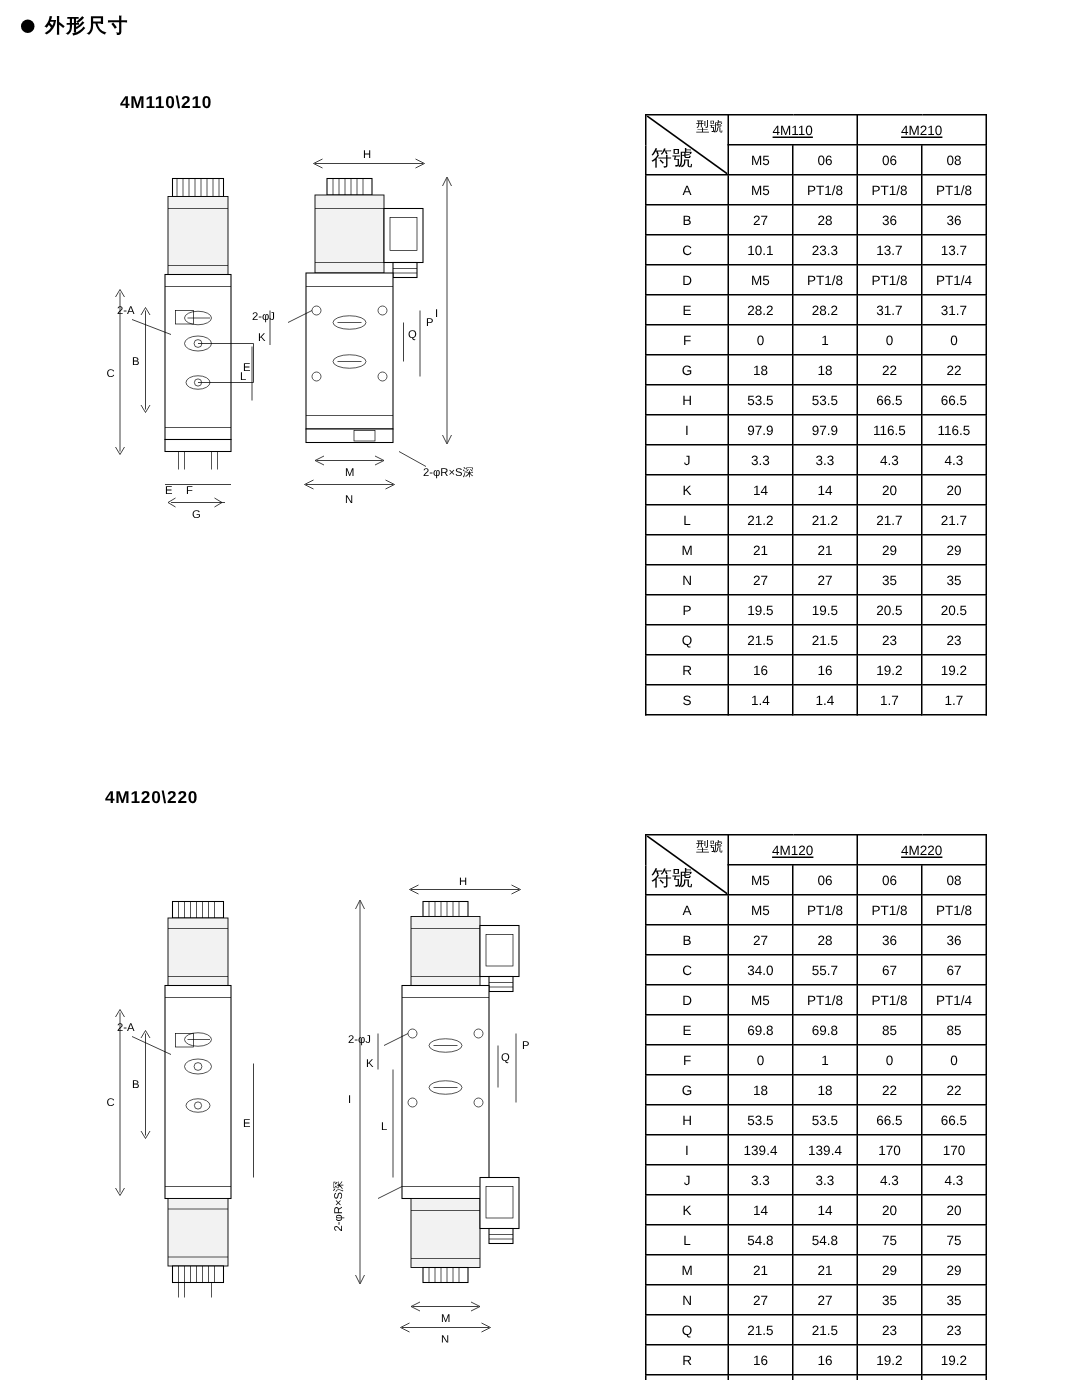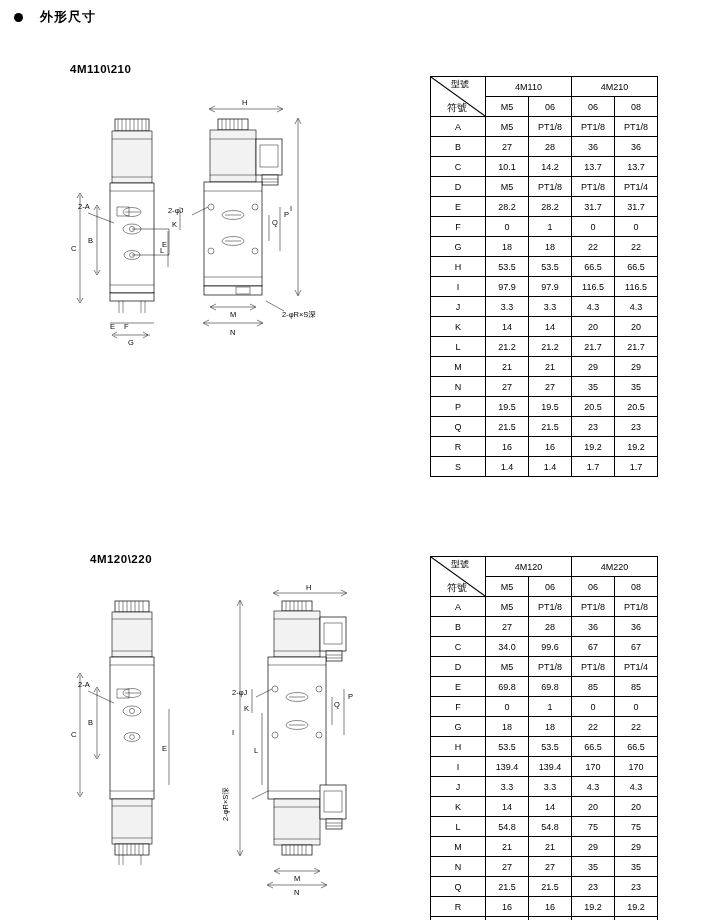--- a/index.html
+++ b/index.html
@@ -20,21 +20,21 @@
     width: 720px;
     height: 920px;
   }
   
   .section-header {
     position: absolute;
     left: 14px;
     top: 8px;
     display: flex;
     align-items: center;
-    gap: 17px;
+    gap: 7px;
   }
   .bullet {
     width: 9px;
     height: 9px;
     border-radius: 50%;
     background: #000;
     display: inline-block;
   }
   .section-title {
     font-size: 13px;
@@ -62,20 +62,21 @@
     padding: 0;
     font-weight: normal;
     height: 19px;
   }
   .spec-table .corner {
     width: 54px;
     font-size: 9px;
   }
   .spec-table .grp {
     width: 84px;
+    text-decoration: underline;
   }
   .spec-table .sub {
     width: 42px;
   }
   .spec-table td.symcol {
     width: 54px;
   }
   .spec-table td.val {
     width: 42px;
   }
@@ -83,30 +84,29 @@
     position: relative;
     overflow: hidden;
   }
   .corner-cell .slash {
     position: absolute;
     left: 0; top: 0;
     width: 100%; height: 100%;
   }
   .corner-cell .ct {
     position: absolute;
-    right: 16px;
+    right: 3px;
     top: 1px;
     font-size: 9px;
   }
   .corner-cell .cb {
     position: absolute;
     left: 3px;
     bottom: 1px;
-    font-size: 10px;
-    margin-left: 13px;
+    font-size: 14px;
   }
   
   .drawing {
     position: absolute;
   }
   svg text {
     font-family: "Liberation Sans", sans-serif;
     font-size: 7.5px;
     fill: #000;
   }
@@ -134,21 +134,21 @@
 </head>
 <body>
 
 <div class="page">
 
   <div class="section-header">
     <span class="bullet"></span>
     <span class="section-title">外形尺寸</span>
   </div>
 
-  <div class="model-label" style="left:70px; top:63px;">4M110\210</div>
+  <div class="model-label" style="left:80px; top:63px;">4M110\210</div>
 
   <div class="drawing" style="left:70px; top:95px;">
     <svg width="350" height="300" viewBox="0 0 350 300">
 
       <g>
 
         <rect class="body" x="45" y="24" width="34" height="12"></rect>
         <line class="thin" x1="48" y1="24" x2="48" y2="36"></line>
         <line class="thin" x1="52" y1="24" x2="52" y2="36"></line>
         <line class="thin" x1="56" y1="24" x2="56" y2="36"></line>
@@ -315,21 +315,21 @@
       <tr>
           <td class="symcol">B</td>
           <td class="val">27</td>
           <td class="val">28</td>
           <td class="val">36</td>
           <td class="val">36</td>
         </tr>
       <tr>
           <td class="symcol">C</td>
           <td class="val">10.1</td>
-          <td class="val">14.2</td>
+          <td class="val">23.3</td>
           <td class="val">13.7</td>
           <td class="val">13.7</td>
         </tr>
       <tr>
           <td class="symcol">D</td>
           <td class="val">M5</td>
           <td class="val">PT1/8</td>
           <td class="val">PT1/8</td>
           <td class="val">PT1/4</td>
         </tr>
@@ -427,21 +427,21 @@
       <tr>
           <td class="symcol">S</td>
           <td class="val">1.4</td>
           <td class="val">1.4</td>
           <td class="val">1.7</td>
           <td class="val">1.7</td>
         </tr>
     </tbody>
   </table>
 
-  <div class="model-label" style="left:70px; top:553px;margin-left:20px;">4M120\220</div>
+  <div class="model-label" style="left:70px; top:526px;">4M120\220</div>
 
   <div class="drawing" style="left:70px; top:585px;">
     <svg width="350" height="310" viewBox="0 0 350 310">
 
       <g>
 
         <rect class="body" x="45" y="16" width="34" height="11"></rect>
         <line class="thin" x1="49" y1="16" x2="49" y2="27"></line>
         <line class="thin" x1="53" y1="16" x2="53" y2="27"></line>
         <line class="thin" x1="57" y1="16" x2="57" y2="27"></line>
@@ -621,21 +621,21 @@
       <tr>
           <td class="symcol">B</td>
           <td class="val">27</td>
           <td class="val">28</td>
           <td class="val">36</td>
           <td class="val">36</td>
         </tr>
       <tr>
           <td class="symcol">C</td>
           <td class="val">34.0</td>
-          <td class="val">99.6</td>
+          <td class="val">55.7</td>
           <td class="val">67</td>
           <td class="val">67</td>
         </tr>
       <tr>
           <td class="symcol">D</td>
           <td class="val">M5</td>
           <td class="val">PT1/8</td>
           <td class="val">PT1/8</td>
           <td class="val">PT1/4</td>
         </tr>

